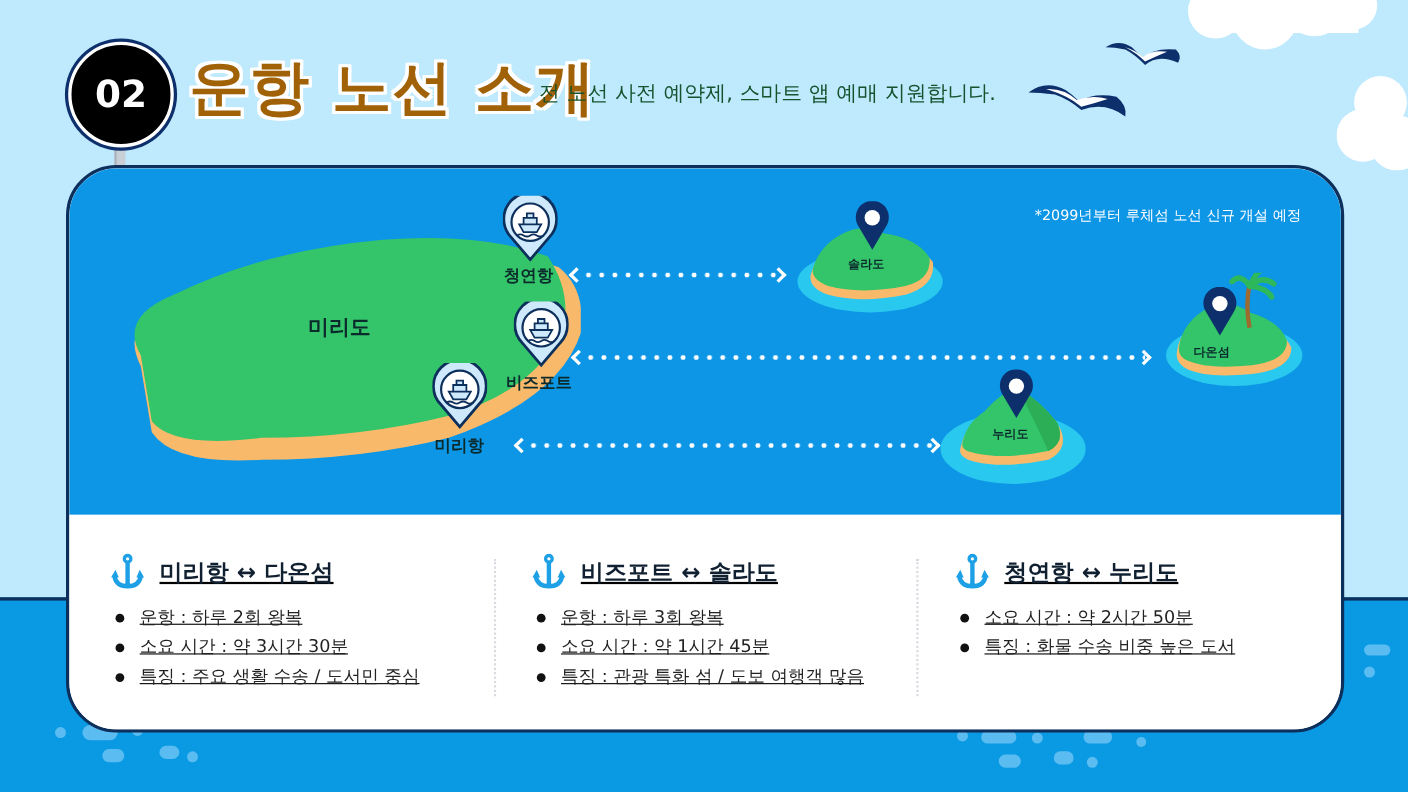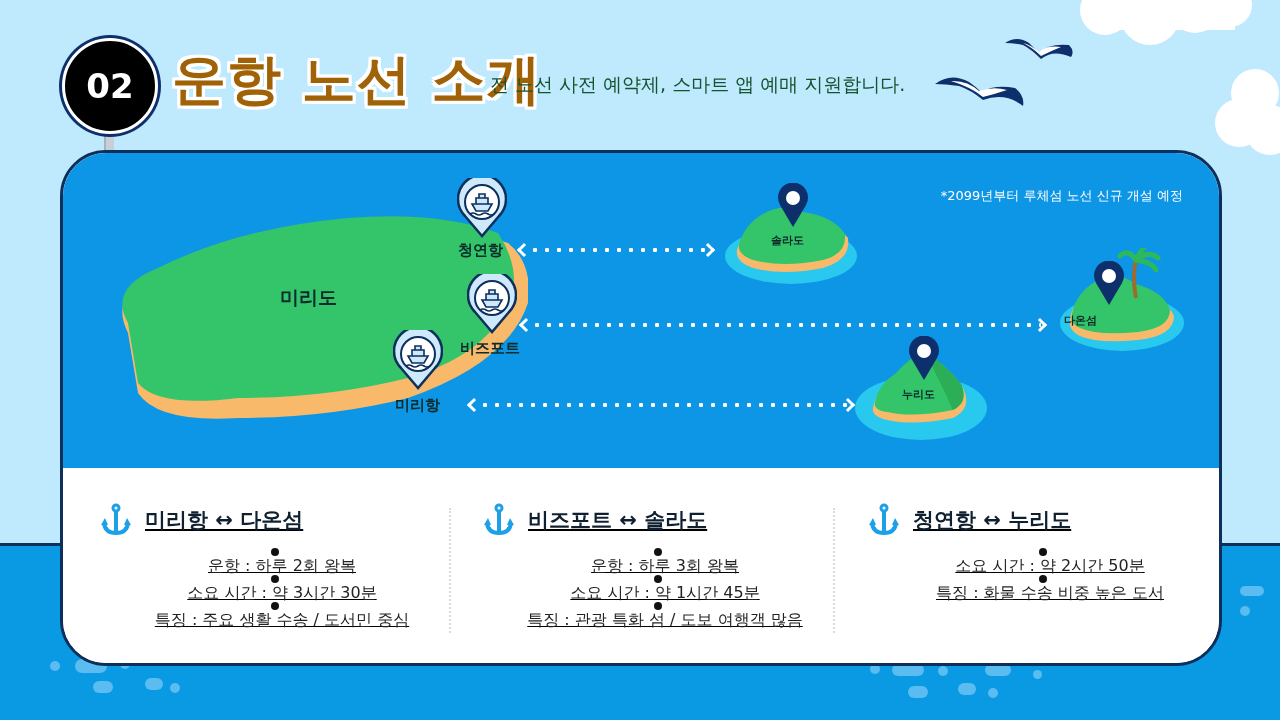--- a/index.html
+++ b/index.html
@@ -57,21 +57,21 @@
   }
   .arrow-l, .arrow-r { position: absolute; width: 10px; height: 10px; border-top: 3px solid #fff; border-left: 3px solid #fff; }
   .arrow-l { transform: rotate(-45deg); }
   .arrow-r { transform: rotate(135deg); }
 
   .info { position: absolute; left: 0; top: 315px; width: 100%; height: 201px; background: #fff; }
   .route-col { position: absolute; top: 34px; width: 360px; text-decoration: underline; }
   .route-head { display: flex; align-items: center; gap: 12px; height: 36px; }
   .route-title { font-size: 21px; font-weight: bold; color: #102030; }
   .route-list { list-style: none; margin-top: 10px; margin-left: 6px; }
-  .route-list li { display: flex; align-items: center; font-size: 16px; color: #222; height: 27px; flex-direction: column; }
+  .route-list li { display: flex; align-items: center; font-size: 16px; color: #222; height: 27px; }
   .dot { width: 8px; height: 8px; background: #111; border-radius: 50%; margin-right: 14px; flex: none; }
   .divider { position: absolute; top: 40px; height: 125px; border-left: 2px dotted #d7dbe0; }
 </style>
 </head>
 <body>
 
 <div class="sea">
   <div class="bubble" style="left:50px;top:115px;width:10px;height:10px;border-radius:50%"></div>
   <div class="bubble" style="left:75px;top:113px;width:32px;height:14px"></div>
   <div class="bubble" style="left:120px;top:113px;width:10px;height:10px;border-radius:50%"></div>
@@ -186,21 +186,21 @@
       <ellipse cx="64" cy="75" rx="62" ry="28" fill="#29c8ef"></ellipse>
       <path d="M12 72 Q14 50 40 38 Q60 30 80 42 Q108 50 116 68 Q116 88 80 92 Q40 96 22 88 Q10 82 12 72 Z" fill="#f9b96a"></path>
       <path d="M14 66 Q18 44 40 32 Q58 22 78 36 Q106 44 112 62 Q112 80 80 84 Q40 88 22 80 Q12 76 14 66 Z" fill="#34c46a"></path>
       <path d="M78 50 Q74 30 78 10" stroke="#9c6b2d" stroke-width="4" fill="none"></path>
       <path d="M78 12 Q90 2 100 10 M78 12 Q70 0 62 8 M78 12 Q94 14 98 22 M78 12 Q84 0 88 -2" stroke="#2eb85c" stroke-width="5" fill="none" stroke-linecap="round"></path>
     </svg>
     <svg style="position:absolute;left:1030px;top:108px" width="32" height="46" viewBox="0 0 32 46">
       <path d="M16 44 L3 22 A15 15 0 1 1 29 22 Z" fill="#0d2f6b"></path>
         <circle cx="16" cy="15" r="7" fill="#fff"></circle>
     </svg>
-    <div class="label-dark" style="left:1001px;top:160px">다온섬</div>
+    <div class="label-dark" style="left:1022px;top:160px">다온섬</div>
 
     <svg style="position:absolute;left:790px;top:195px" width="140" height="100" viewBox="0 0 140 100">
       <ellipse cx="68" cy="60" rx="66" ry="32" fill="#29c8ef"></ellipse>
       <path d="M20 60 Q24 40 40 30 Q58 10 72 8 Q92 20 110 40 Q120 60 100 70 Q60 78 34 72 Q18 68 20 60 Z" fill="#f9b96a"></path>
       <path d="M22 54 Q26 36 42 26 Q58 8 72 4 Q92 16 108 36 Q116 54 100 62 Q60 70 34 64 Q20 62 22 54 Z" fill="#34c46a"></path>
       <path d="M72 4 Q92 16 108 36 Q116 54 100 62 Q90 40 72 4 Z" fill="#2bae56"></path>
     </svg>
     <svg style="position:absolute;left:845px;top:183px" width="32" height="46" viewBox="0 0 32 46">
       <path d="M16 44 L3 22 A15 15 0 1 1 29 22 Z" fill="#0d2f6b"></path>
         <circle cx="16" cy="15" r="7" fill="#fff"></circle>

